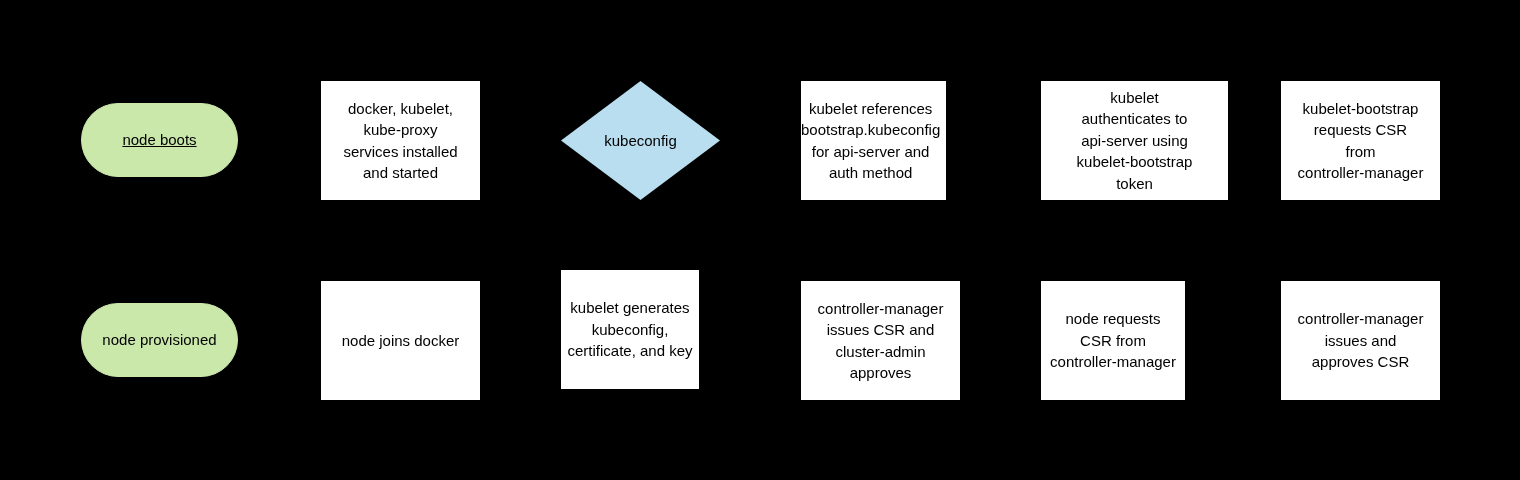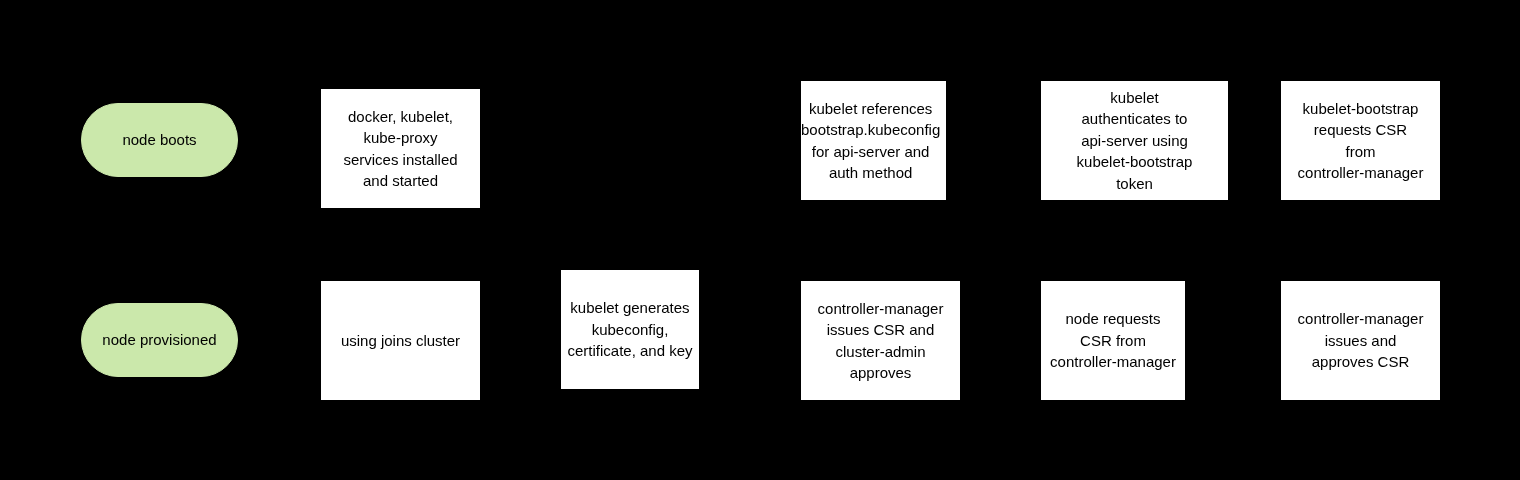--- a/index.html
+++ b/index.html
@@ -72,28 +72,32 @@
     white-space: pre-line;
     width: 108%;
     margin-left: -4%;
   }
 </style>
 </head>
 <body>
 
 <div id="canvas" style="width: 1520px; height: 480px; background: rgb(0, 0, 0);">
     <div style="position: absolute; left: 0px; top: 0px; width: 100%; height: 100%;">
-      <div class="node shape-pill" style="left: 81px; top: 103px; width: 157px; height: 74px;">
+      <div class="node shape-pill" style="left: 81px; top: 103px; width: 157px; height: 74px; text-decoration: underline;">
         <span class="label">node boots</span>
       </div>
-      <div class="node shape-rect" style="left: 321px; top: 81px; width: 159px; height: 119px; margin-top: 8px;">
+      <div class="node shape-rect" style="left: 321px; top: 81px; width: 159px; height: 119px;">
         <span class="label">docker, kubelet,
 kube-proxy
 services installed
 and started</span>
+      </div>
+      <div class="node shape-diamond" style="left: 561px; top: 81px; width: 159px; height: 119px;">
+        <div class="diamond-bg"></div>
+        <span class="label">kubeconfig</span>
       </div>
       <div class="node shape-rect overflow-text" style="left: 801px; top: 81px; width: 145px; height: 119px;">
         <span class="label">kubelet references
 bootstrap.kubeconfig
 for api-server and
 auth method</span>
       </div>
       <div class="node shape-rect" style="left: 1041px; top: 81px; width: 187px; height: 119px;">
         <span class="label">kubelet
 authenticates to
@@ -106,21 +110,21 @@
 requests CSR
 from
 controller-manager</span>
       </div>
     </div>
     <div style="position: absolute; left: 0px; top: 0px; width: 100%; height: 100%;">
       <div class="node shape-pill" style="left: 81px; top: 303px; width: 157px; height: 74px;">
         <span class="label">node provisioned</span>
       </div>
       <div class="node shape-rect" style="left: 321px; top: 281px; width: 159px; height: 119px;">
-        <span class="label">using joins cluster</span>
+        <span class="label">node joins docker</span>
       </div>
       <div class="node shape-rect" style="left: 561px; top: 270px; width: 138px; height: 119px;">
         <span class="label">kubelet generates
 kubeconfig,
 certificate, and key</span>
       </div>
       <div class="node shape-rect" style="left: 801px; top: 281px; width: 159px; height: 119px;">
         <span class="label">controller-manager
 issues CSR and
 cluster-admin

